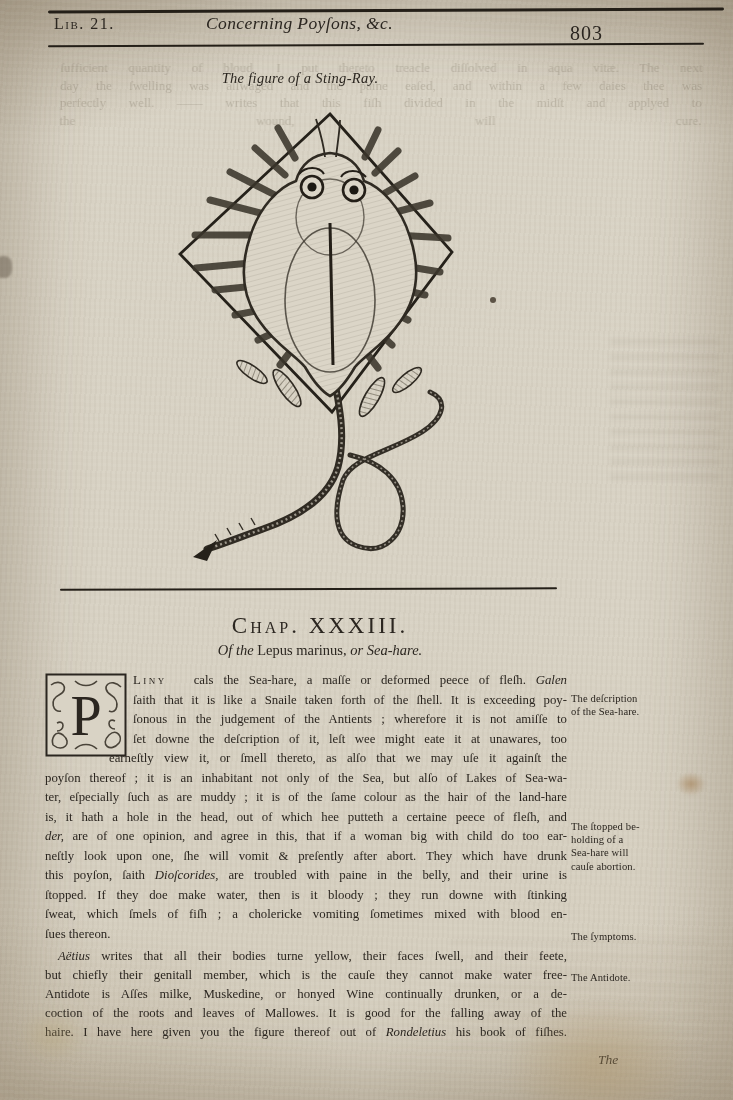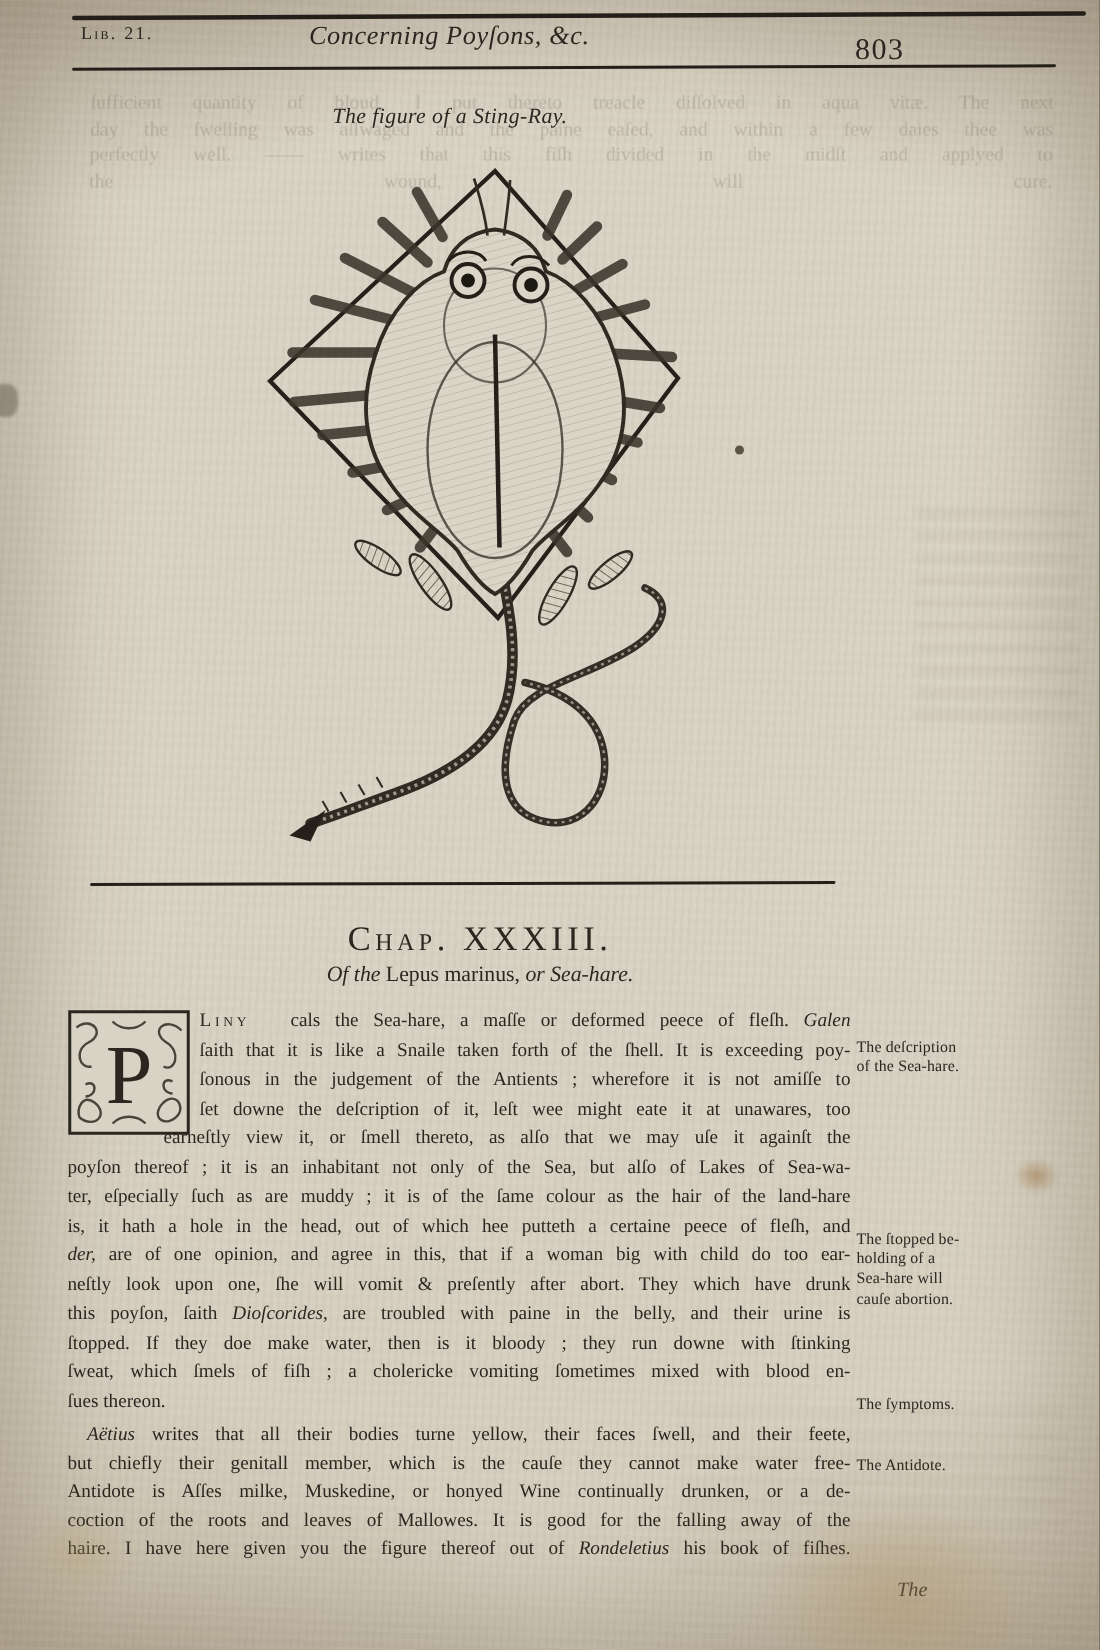--- a/index.html
+++ b/index.html
@@ -18,21 +18,21 @@
     background:repeating-linear-gradient(93deg, rgba(120,110,90,.05) 0 2px, transparent 2px 5px),
                repeating-linear-gradient(2deg, rgba(255,255,250,.04) 0 3px, transparent 3px 7px);}
   .abs{position:absolute;}
   .it{font-style:italic;}
   .sc{font-variant:small-caps; letter-spacing:2.5px; margin-right:17px;}
 
   
   .rule{position:absolute; background:#241f18; border-radius:2px;}
   .rule-top{left:48px; top:9px; width:676px; height:3.4px; transform:rotate(-.25deg);}
   .rule-head{left:48px; top:44px; width:656px; height:1.7px; transform:rotate(-.2deg);}
-  .hdr-lib{left:54px; top:15px; font-size:12px; font-variant:small-caps; letter-spacing:1.5px;}
+  .hdr-lib{left:54px; top:15px; font-size:16px; font-variant:small-caps; letter-spacing:1.5px;}
   .hdr-title{left:0; top:13px; width:599px; text-align:center; font-style:italic; font-size:17.5px; letter-spacing:.4px;}
   .hdr-page{left:570px; top:22px; font-size:20px; letter-spacing:1px;}
 
   
   .ghost{left:60px; top:59px; width:642px; opacity:.20; color:#4a3f2c;
     font-size:13px; line-height:17.5px; transform:skewX(-1deg);}
   .ghost .gl{text-align:justify; text-align-last:justify; filter:blur(.4px);}
   .ghostblock{background:repeating-linear-gradient(0deg, rgba(90,78,55,.12) 0 6px, transparent 6px 15px); filter:blur(2px); opacity:.5;}
 
   

